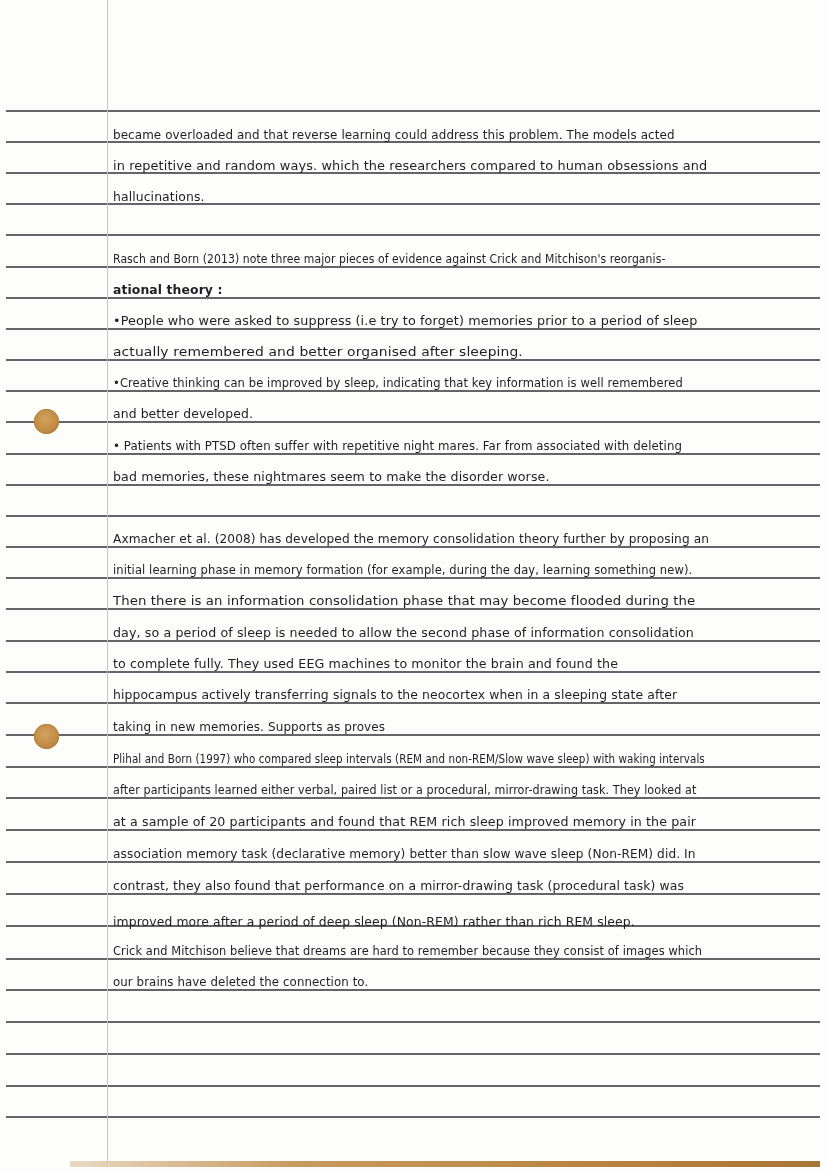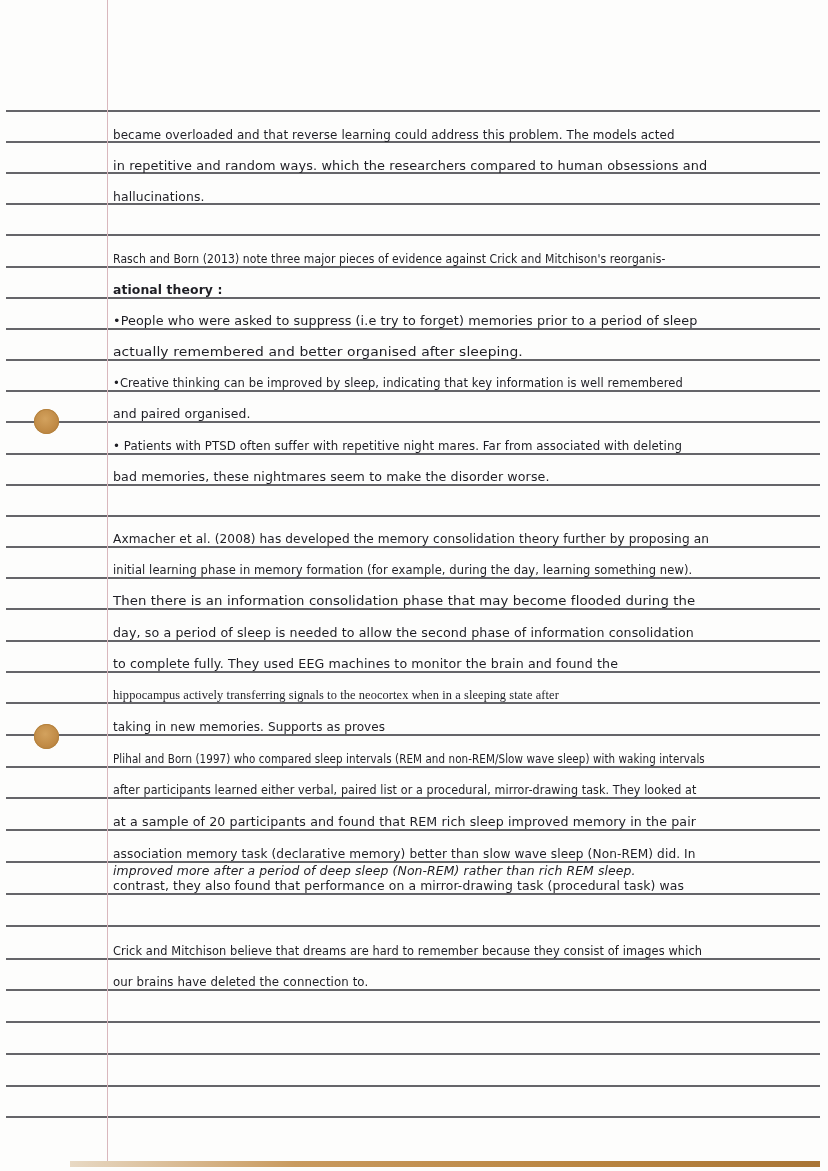--- a/index.html
+++ b/index.html
@@ -113,34 +113,34 @@
 
   <div class="text-line" style="top:129px; transform:scaleX(0.962);">became overloaded and that reverse learning could address this problem. The models acted</div>
   <div class="text-line" style="top:160px; transform:scaleX(1.04);">in repetitive and random ways. which the researchers compared to human obsessions and</div>
   <div class="text-line" style="top:191px;">hallucinations.</div>
 
   <div class="text-line" style="top:253px; transform:scaleX(0.875);">Rasch and Born (2013) note three major pieces of evidence against Crick and Mitchison's reorganis-</div>
   <div class="text-line" style="top:284px;font-weight:bold;">ational theory :</div>
   <div class="text-line" style="top:315px; transform:scaleX(1.03);">•People who were asked to suppress (i.e try to forget) memories prior to a period of sleep</div>
   <div class="text-line" style="top:346px; transform:scaleX(1.12);">actually remembered and better organised after sleeping.</div>
   <div class="text-line" style="top:377px; transform:scaleX(0.93);">•Creative thinking can be improved by sleep, indicating that key information is well remembered</div>
-  <div class="text-line" style="top:408px;">and paired organised.</div>
+  <div class="text-line" style="top:408px;">and better developed.</div>
   <div class="text-line" style="top:440px; transform:scaleX(0.95);">• Patients with PTSD often suffer with repetitive night mares. Far from associated with deleting</div>
   <div class="text-line" style="top:471px; transform:scaleX(1.02);">bad memories, these nightmares seem to make the disorder worse.</div>
 
   <div class="text-line" style="top:533px; transform:scaleX(0.98);">Axmacher et al. (2008) has developed the memory consolidation theory further by proposing an</div>
   <div class="text-line" style="top:564px; transform:scaleX(0.93);">initial learning phase in memory formation (for example, during the day, learning something new).</div>
   <div class="text-line" style="top:595px; transform:scaleX(1.07);">Then there is an information consolidation phase that may become flooded during the</div>
   <div class="text-line" style="top:627px; transform:scaleX(1.02);">day, so a period of sleep is needed to allow the second phase of information consolidation</div>
   <div class="text-line" style="top:658px; transform:scaleX(1.02);">to complete fully. They used EEG machines to monitor the brain and found the</div>
-  <div class="text-line" style="top:689px; transform:scaleX(1.0);font-family:Liberation Serif, serif;">hippocampus actively transferring signals to the neocortex when in a sleeping state after</div>
+  <div class="text-line" style="top:689px; transform:scaleX(1.0);">hippocampus actively transferring signals to the neocortex when in a sleeping state after</div>
   <div class="text-line" style="top:721px; transform:scaleX(0.97);">taking in new memories. Supports as proves</div>
 
   <div class="text-line" style="top:753px; transform:scaleX(0.835);">Plihal and Born (1997) who compared sleep intervals (REM and non-REM/Slow wave sleep) with waking intervals</div>
   <div class="text-line" style="top:784px; transform:scaleX(0.9);">after participants learned either verbal, paired list or a procedural, mirror-drawing task. They looked at</div>
   <div class="text-line" style="top:816px; transform:scaleX(1.02);">at a sample of 20 participants and found that REM rich sleep improved memory in the pair</div>
   <div class="text-line" style="top:848px; transform:scaleX(0.98);">association memory task (declarative memory) better than slow wave sleep (Non-REM) did. In</div>
   <div class="text-line" style="top:880px; transform:scaleX(1.0);">contrast, they also found that performance on a mirror-drawing task (procedural task) was</div>
-  <div class="text-line" style="top:865px; transform:scaleX(1.0);font-style:italic;">improved more after a period of deep sleep (Non-REM) rather than rich REM sleep.</div>
+  <div class="text-line" style="top:916px; transform:scaleX(1.0);">improved more after a period of deep sleep (Non-REM) rather than rich REM sleep.</div>
   <div class="text-line" style="top:945px; transform:scaleX(0.92);">Crick and Mitchison believe that dreams are hard to remember because they consist of images which</div>
   <div class="text-line" style="top:976px; transform:scaleX(0.95);">our brains have deleted the connection to.</div>
 
 </div>
 
 </body></html>

